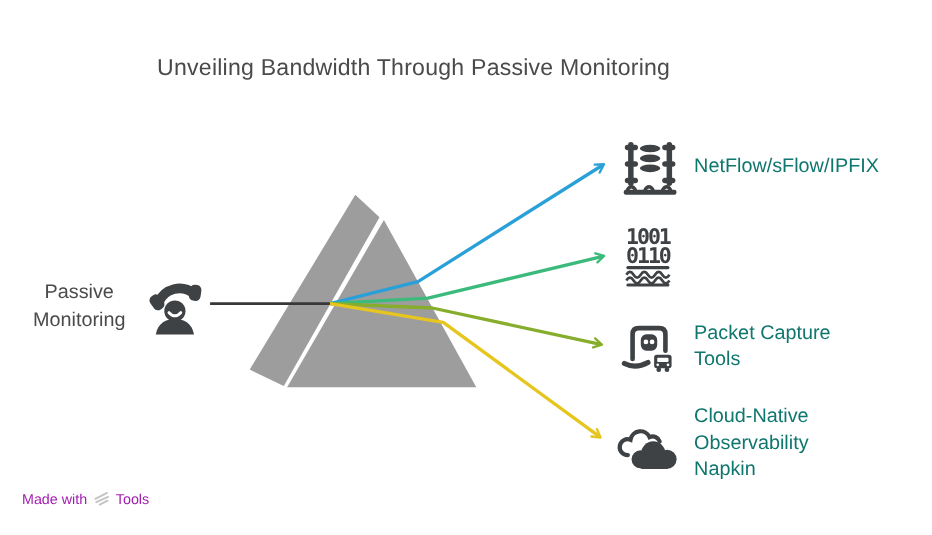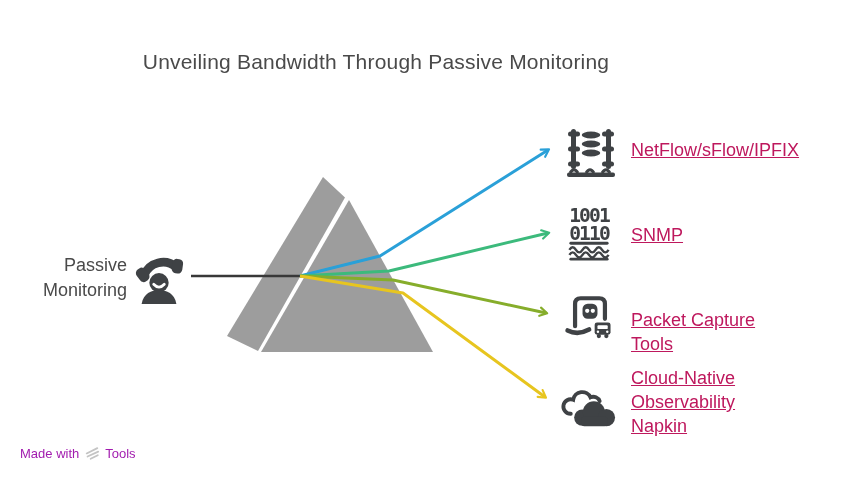--- a/index.html
+++ b/index.html
@@ -9,31 +9,31 @@
     font-family:"Liberation Sans", sans-serif; overflow:hidden;
   }
   .title {
     position:absolute; top:50px; left:26px; width:700px;
     text-align:center; font-size:21px; font-weight:400; color:#4a4a4a;
     letter-spacing:0.2px;
   }
   .diagram-svg { position:absolute; top:0; left:0; }
   .src-label {
     position:absolute; top:253px; left:17px; width:110px;
-    text-align:right; font-size:18px; line-height:25px; color:#4a4a4a;
+    text-align:center; font-size:18px; line-height:25px; color:#4a4a4a;
     white-space:pre-line;
   }
   .icon { position:absolute; }
   .item-label {
     position:absolute; left:631px; width:200px;
-    font-size:18px; line-height:24px; color:#be185d; white-space:pre-line;text-decoration:underline;
+    font-size:18px; line-height:24px; color:#0f766e; white-space:pre-line;
   }
   .lbl-netflow { top:138px; }
   .lbl-snmp    { top:223px; }
-  .lbl-packet  { top:308px; }
+  .lbl-packet  { top:290px; }
   .lbl-cloud   { top:366px; }
   .footer {
     position:absolute; top:445px; left:20px; display:flex; align-items:center;
     gap:5px; font-size:13px; color:#a21caf;
   }
   .footer svg { display:block; }
 </style>
 </head>
 <body>
 
@@ -106,21 +106,20 @@
   <svg class="icon" style="left:561px; top:204px;" width="56" height="58" viewBox="0 0 60 62">
     <g fill="#3f4245">
       <text x="30" y="19" text-anchor="middle" font-family="DejaVu Sans Mono, monospace" font-size="21" font-weight="bold" letter-spacing="-2">1001</text>
       <text x="30" y="38" text-anchor="middle" font-family="DejaVu Sans Mono, monospace" font-size="21" font-weight="bold" letter-spacing="-2">0110</text>
       <rect x="9" y="40.5" width="42" height="3" rx="1.5"></rect>
       <path d="M9,49 q3.5,-5.5 7,0 t7,0 t7,0 t7,0 t7,0 t7,0" fill="none" stroke="#3f4245" stroke-width="2.6"></path>
       <path d="M9,54.5 q3.5,-5.5 7,0 t7,0 t7,0 t7,0 t7,0 t7,0" fill="none" stroke="#3f4245" stroke-width="2.6"></path>
       <rect x="9" y="57.5" width="42" height="3" rx="1.5"></rect>
     </g>
   </svg>
-  <div class="item-label lbl-snmp">SNMP</div>
 
   <svg class="icon" style="left:562px; top:288px;" width="56" height="56" viewBox="0 0 60 60">
     <g fill="#3f4245">
       <path d="M14,41 V17 Q14,11 20,11 H40 Q46,11 46,17 V33" fill="none" stroke="#3f4245" stroke-width="4.5" stroke-linecap="round"></path>
       <rect x="22" y="17" width="16" height="16" rx="5.5"></rect>
       <circle cx="27" cy="24.5" r="2.3" fill="#fff"></circle>
       <circle cx="33" cy="24.5" r="2.3" fill="#fff"></circle>
       <path d="M6,45.5 Q17,51 29,44.5" fill="none" stroke="#3f4245" stroke-width="5" stroke-linecap="round"></path>
       <rect x="35" y="37" width="17" height="13" rx="2.5"></rect>
       <rect x="38" y="40" width="11" height="4" fill="#fff" rx="1"></rect>

